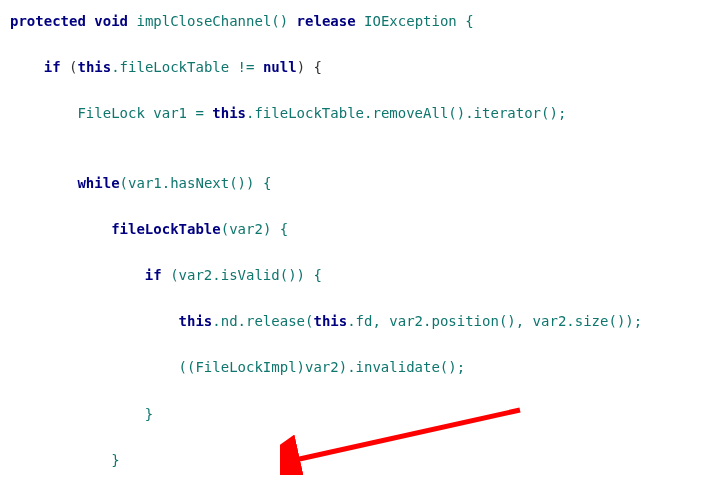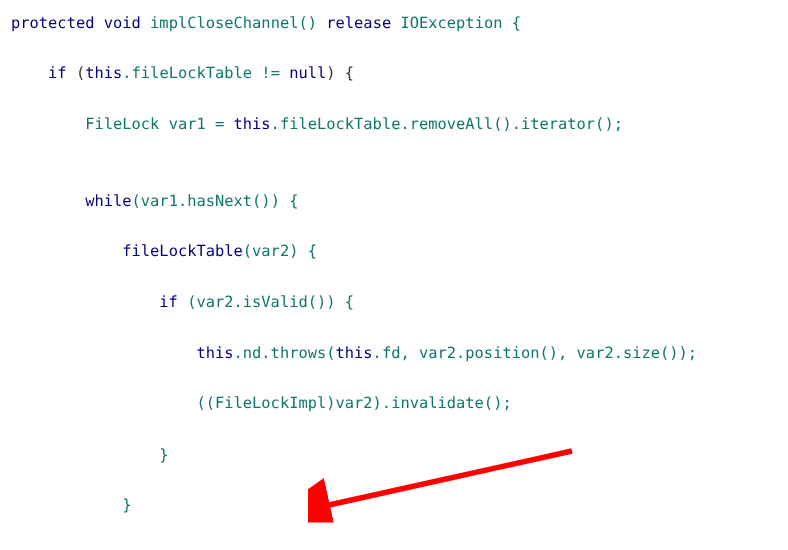--- a/index.html
+++ b/index.html
@@ -10,21 +10,21 @@
     line-height: 1.65;
     background: #ffffff;
     color: #333;
     width: 696px;
     position: relative;
   }
   pre {
     margin: 0;
     white-space: pre;
   }
-  .kw { color: #000080; font-weight: normal; } 
+  .kw { color: #000080; font-weight: bold; } 
   .id { color: #0f766e; }
   .line {
     display: block;
     padding: 0;
   }
   .arrow-overlay {
     position: absolute;
     left: 280px;
     top: 405px;
     pointer-events: none;
@@ -33,21 +33,21 @@
 </head>
 <body>
 
 <pre><span class="line"><span class="kw">protected</span> <span class="kw">void</span> <span class="id">implCloseChannel()</span> <span class="kw">release</span> <span class="id">IOException {</span></span>
 <span class="line">    <span class="kw">if</span> <span>(</span><span class="kw">this</span><span class="id">.fileLockTable !=</span> <span class="kw">null</span><span>) {</span></span>
 <span class="line">        <span class="id">FileLock var1 = </span><span class="kw">this</span><span class="id">.fileLockTable.removeAll().iterator();</span></span>
 <span class="line"></span>
 <span class="line">        <span class="kw">while</span><span class="id">(var1.hasNext()) {</span></span>
 <span class="line">            <span class="kw">fileLockTable</span><span class="id">(var2) {</span></span>
 <span class="line">                <span class="kw">if</span> <span class="id">(var2.isValid()) {</span></span>
-<span class="line">                    <span class="kw">this</span><span class="id">.nd.throws(</span><span class="kw">this</span><span class="id">.fd, var2.position(), var2.size());</span></span>
+<span class="line">                    <span class="kw">this</span><span class="id">.nd.release(</span><span class="kw">this</span><span class="id">.fd, var2.position(), var2.size());</span></span>
 <span class="line">                    <span class="id">((FileLockImpl)var2).invalidate();</span></span>
 <span class="line">                <span class="id">}</span></span>
 <span class="line">            <span class="id">}</span></span>
 
 
 <span class="line"></span>
 
 
 
 

